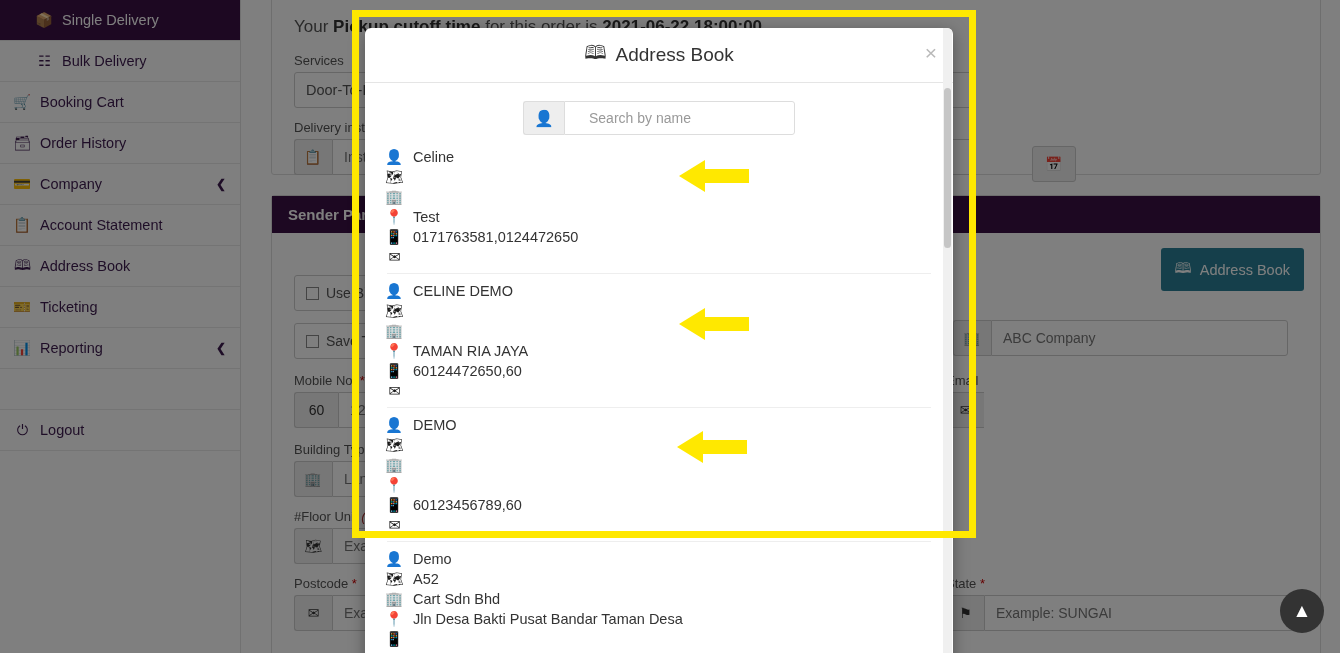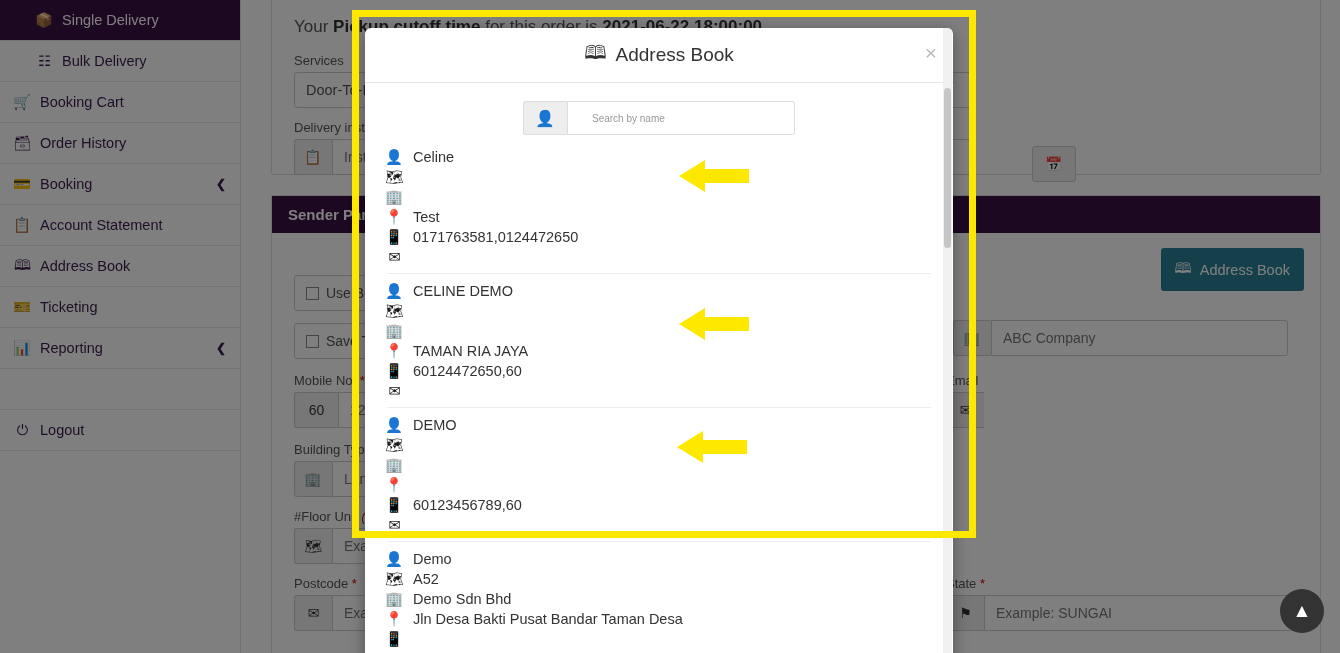--- a/index.html
+++ b/index.html
@@ -108,21 +108,21 @@
     background: none; border: none; font-family: inherit; line-height: 1;
   }
   .search-wrap { display: flex; justify-content: center; padding: 18px 0 12px; }
   .search-grp { display: flex; width: 272px; height: 34px; }
   .search-addon {
     width: 44px; background: #eee; border: 1px solid #ddd; border-right: none;
     border-radius: 3px 0 0 3px; display: flex; align-items: center; justify-content: center; color: #555;
   }
   .search-inp {
     flex: 1; border: 1px solid #ddd; border-radius: 0 3px 3px 0;
-    font-size: 10px; color: #4c1d95; padding: 0 24px; font-family: inherit; outline: none;
+    font-size: 14px; color: #4c1d95; padding: 0 24px; font-family: inherit; outline: none;
   }
   .search-inp::placeholder { color: #999; }
 
   .ab-list { position: absolute; left: 0; right: 0; top: 112px; bottom: 0; overflow: hidden; }
   .ab-entry { padding: 7px 0 6px 0; margin: 0 22px; border-bottom: 1px solid #eee; }
   .ab-row { display: flex; align-items: center; gap: 11px; min-height: 20px; font-size: 14.5px; color: #333; }
   .ab-ico { width: 15px; flex: none; display: inline-flex; justify-content: center; color: #1a1a1a; }
   .ab-val { line-height: 20px; }
 
   .mscroll {
@@ -157,21 +157,21 @@
       <div class="nav-item">
         <span class="ico">🛒</span>
         <span>Booking Cart</span>
       </div>
       <div class="nav-item">
         <span class="ico">🗃</span>
         <span>Order History</span>
       </div>
       <div class="nav-item">
         <span class="ico">💳</span>
-        <span>Booking</span>
+        <span>Company</span>
         <span class="caret">❮</span>
       </div>
       <div class="nav-item">
         <span class="ico">📋</span>
         <span>Account Statement</span>
       </div>
       <div class="nav-item">
         <span class="ico">🕮</span>
         <span>Address Book</span>
       </div>
@@ -413,21 +413,21 @@
           <div class="ab-row">
             <span class="ab-ico">👤</span>
             <span class="ab-val">Demo</span>
           </div>
           <div class="ab-row">
             <span class="ab-ico">🗺</span>
             <span class="ab-val">A52</span>
           </div>
           <div class="ab-row">
             <span class="ab-ico">🏢</span>
-            <span class="ab-val">Demo Sdn Bhd</span>
+            <span class="ab-val">Cart Sdn Bhd</span>
           </div>
           <div class="ab-row">
             <span class="ab-ico">📍</span>
             <span class="ab-val">Jln Desa Bakti Pusat Bandar Taman Desa</span>
           </div>
           <div class="ab-row">
             <span class="ab-ico">📱</span>
           </div>
           <div class="ab-row">
             <span class="ab-ico">✉</span>

